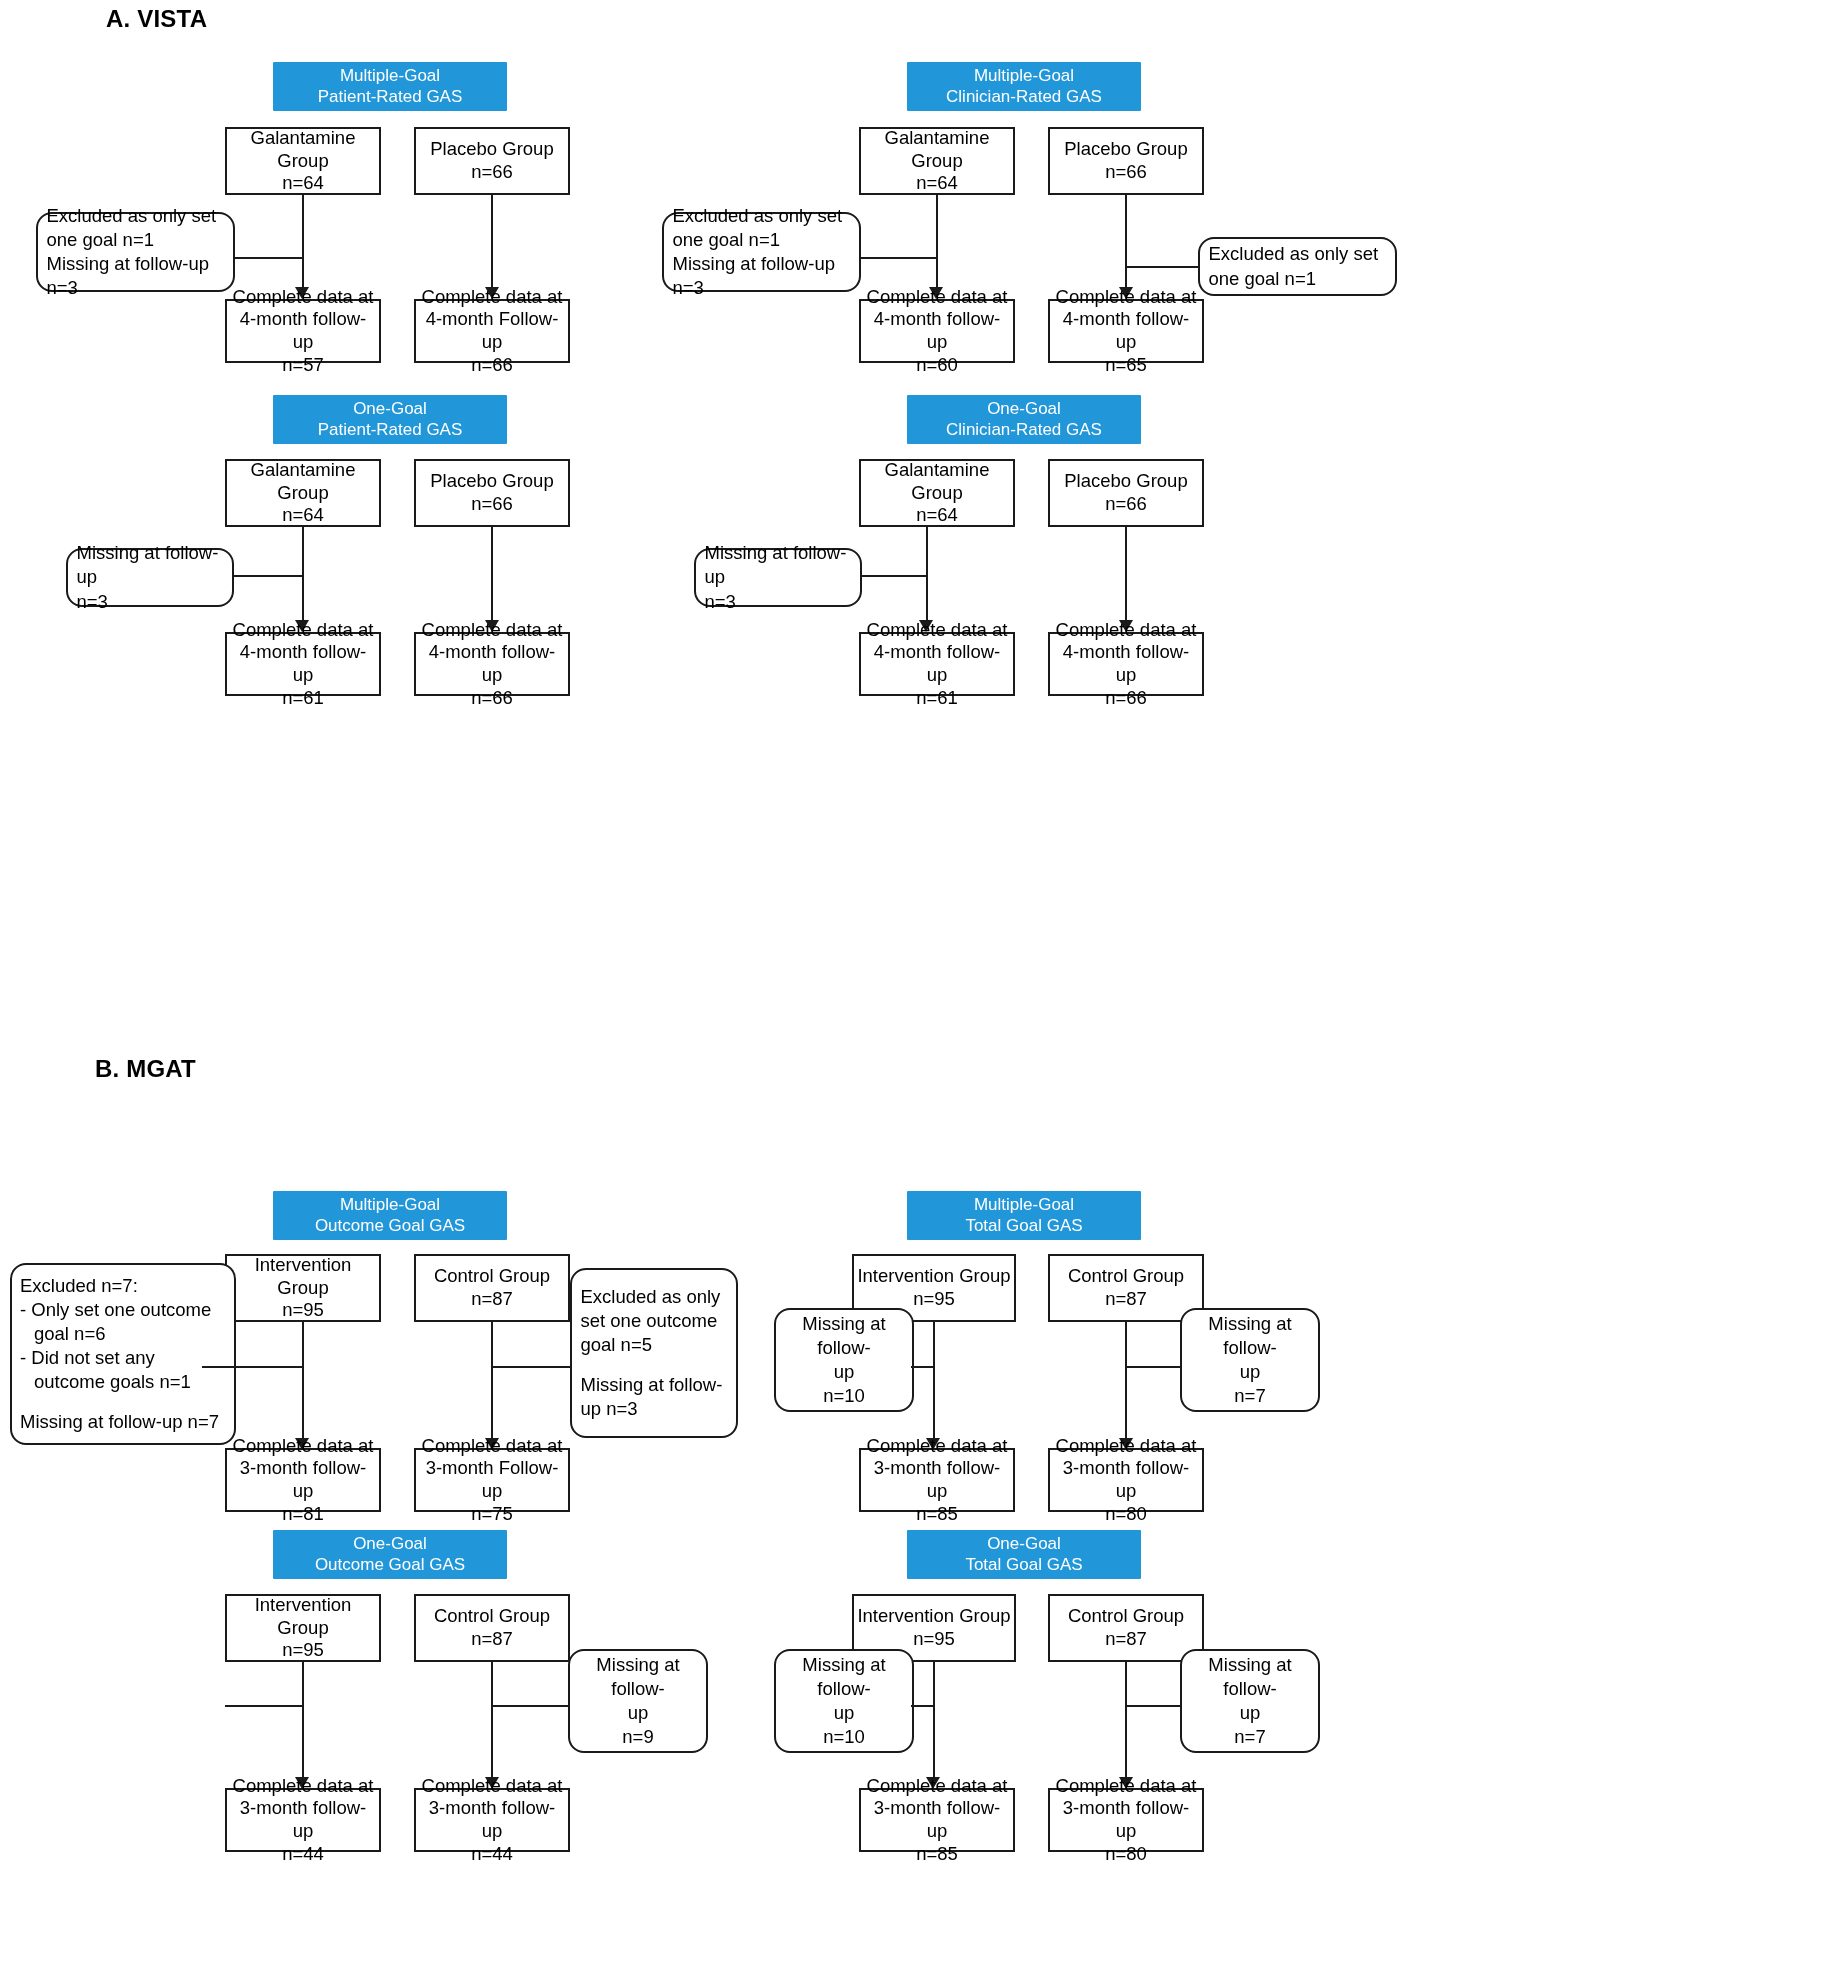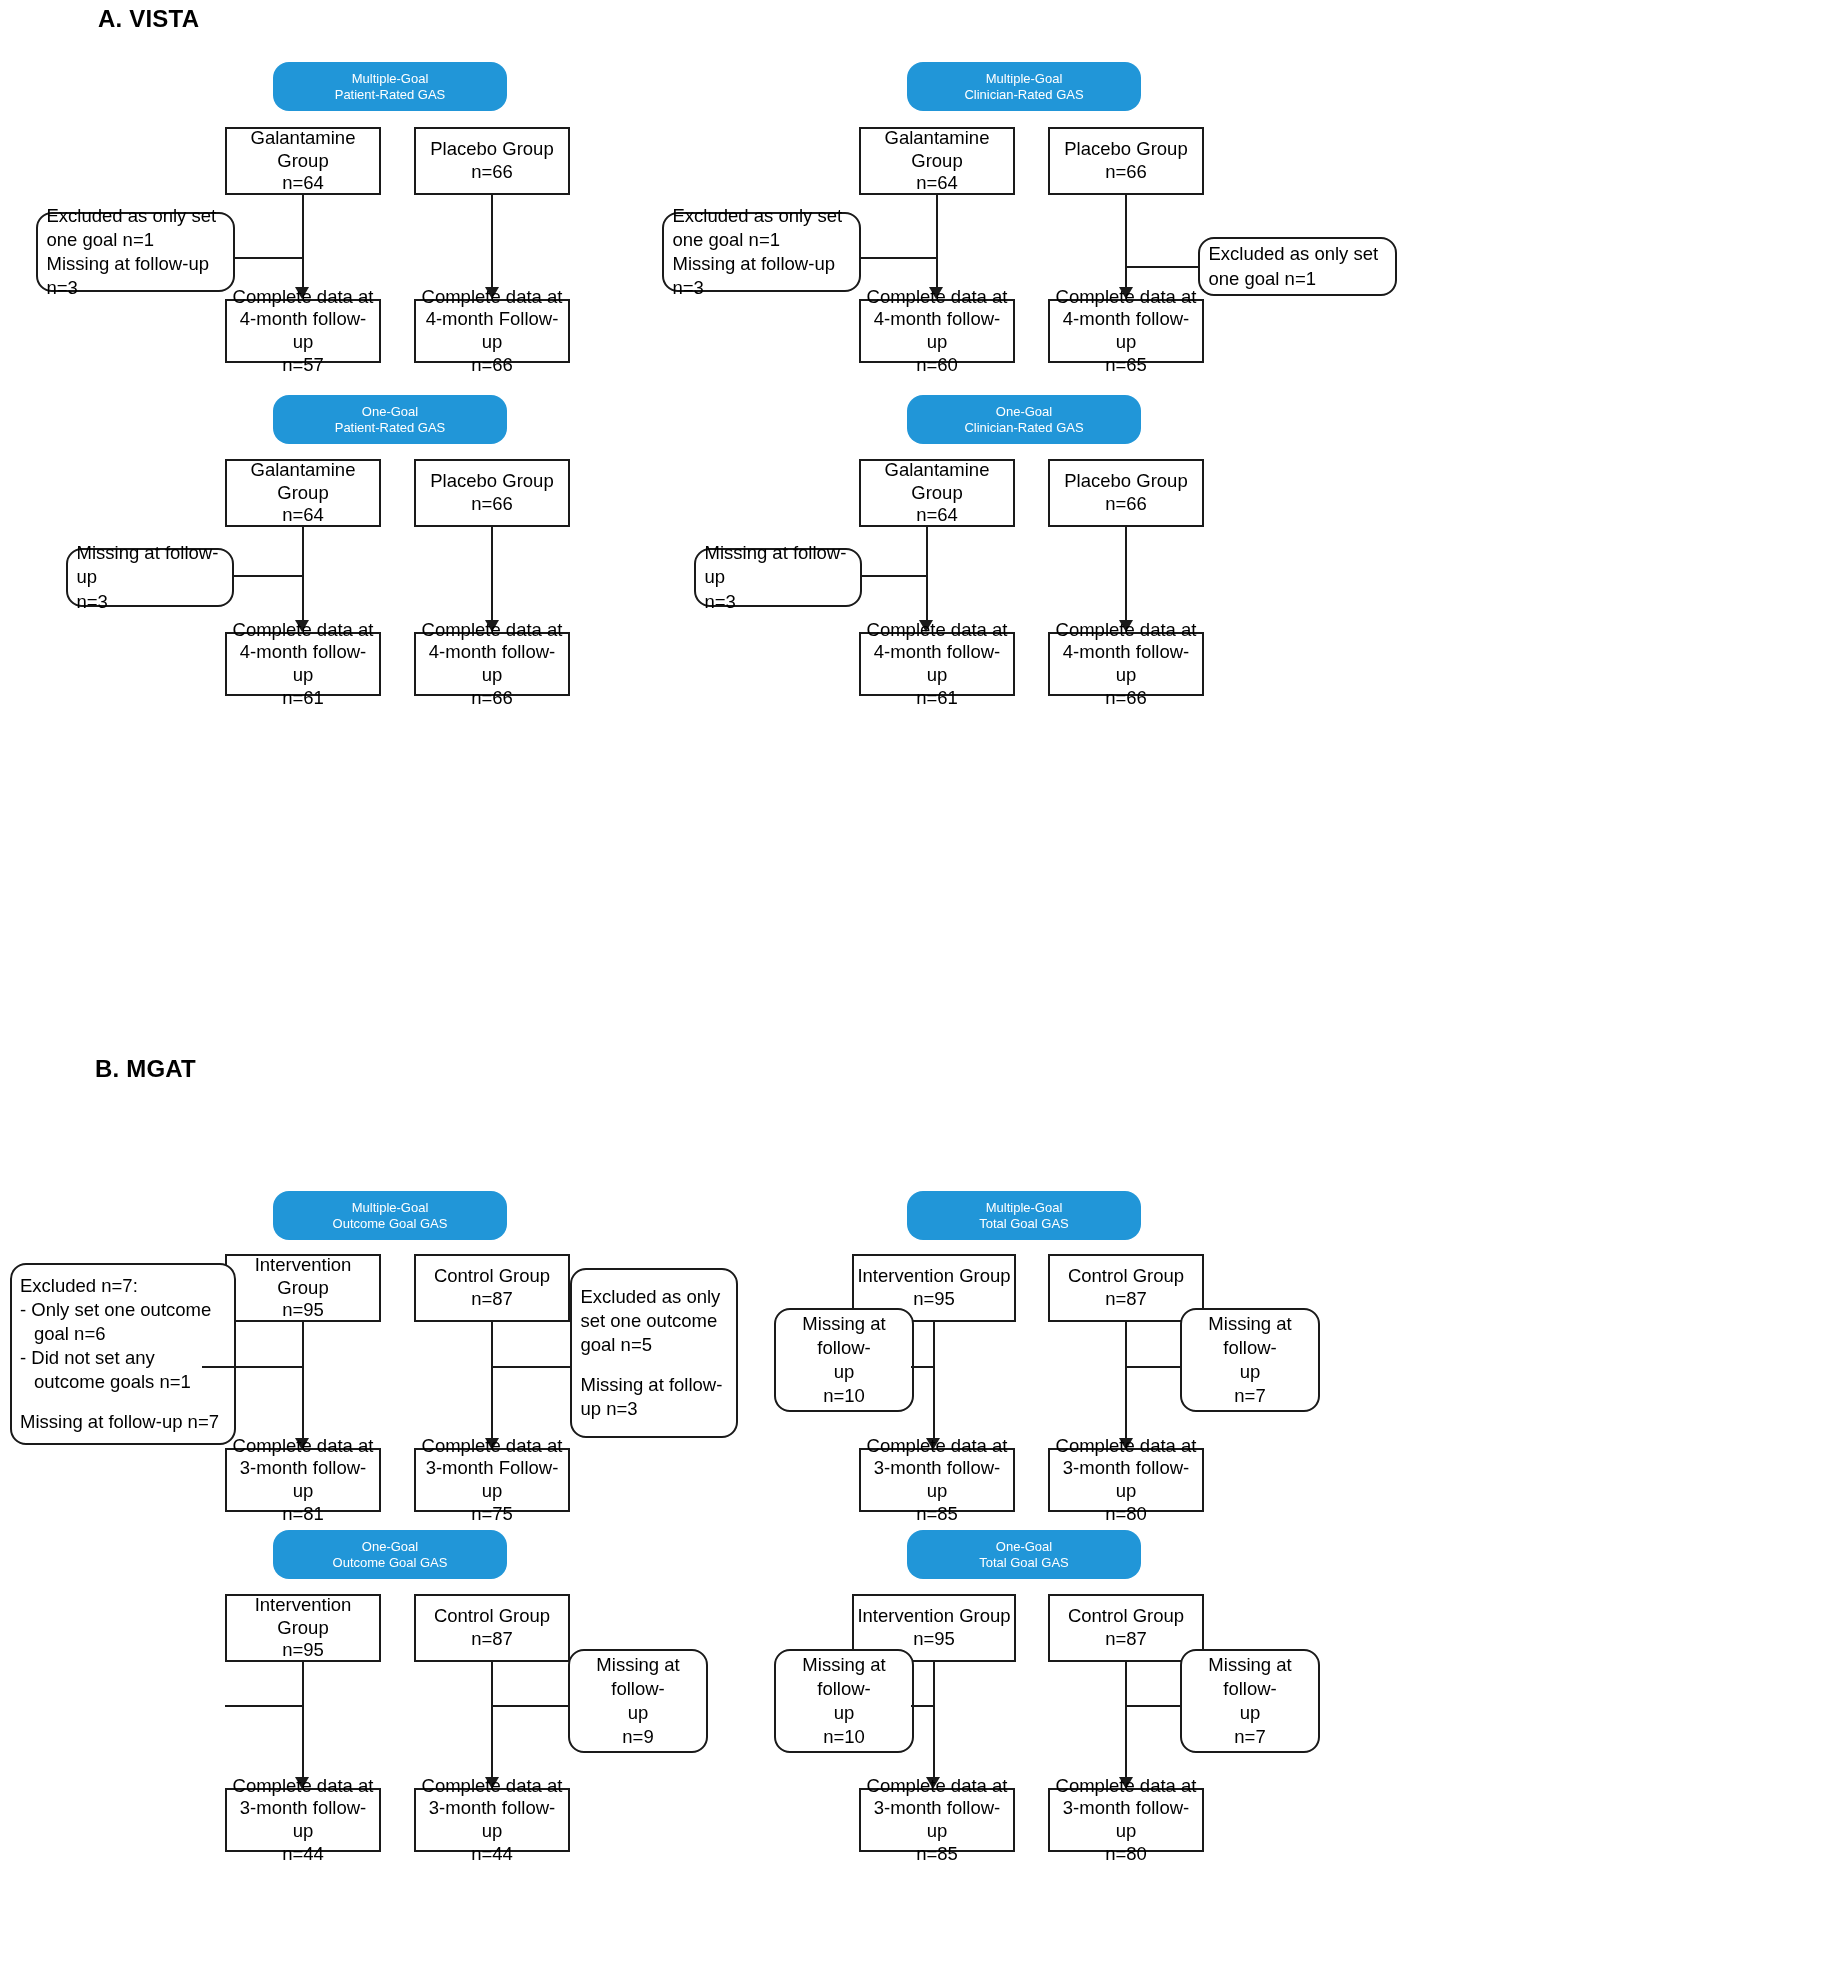--- a/index.html
+++ b/index.html
@@ -20,22 +20,22 @@
     font-weight: bold;
     font-size: 24px;
     color: #000;
     letter-spacing: 0.2px;
     white-space: nowrap;
   }
   .hdr {
     position: absolute;
     background: #2196d8;
     color: #ffffff;
-    border-radius: 16px;
-    font-size: 13px;
+    border-radius: 1px;
+    font-size: 17px;
     line-height: 1.22;
     text-align: center;
     display: flex;
     flex-direction: column;
     align-items: center;
     justify-content: center;
     padding: 3.8px 5.7px;
   }
   .rect {
     position: absolute;
@@ -80,21 +80,21 @@
     border-left: 7px solid transparent;
     border-right: 7px solid transparent;
     border-top: 12.3px solid #1a1a1a;
   }
 </style>
 </head>
 <body>
 
 <div id="canvas">
 
-  <div class="panel-title" style="left:98px; top:4.7px;">A. VISTA</div>
+  <div class="panel-title" style="left:106px; top:4.7px;">A. VISTA</div>
 
   <div class="hdr" style="left:273px; top:62px; width:234px; height:49px;">
     <span>Multiple-Goal</span>
     <span>Patient-Rated GAS</span>
   </div>
   <div class="rect" style="left:225px; top:127px; width:156px; height:68px;">
     <span>Galantamine</span>
     <span>Group</span>
     <span>n=64</span>
   </div>

